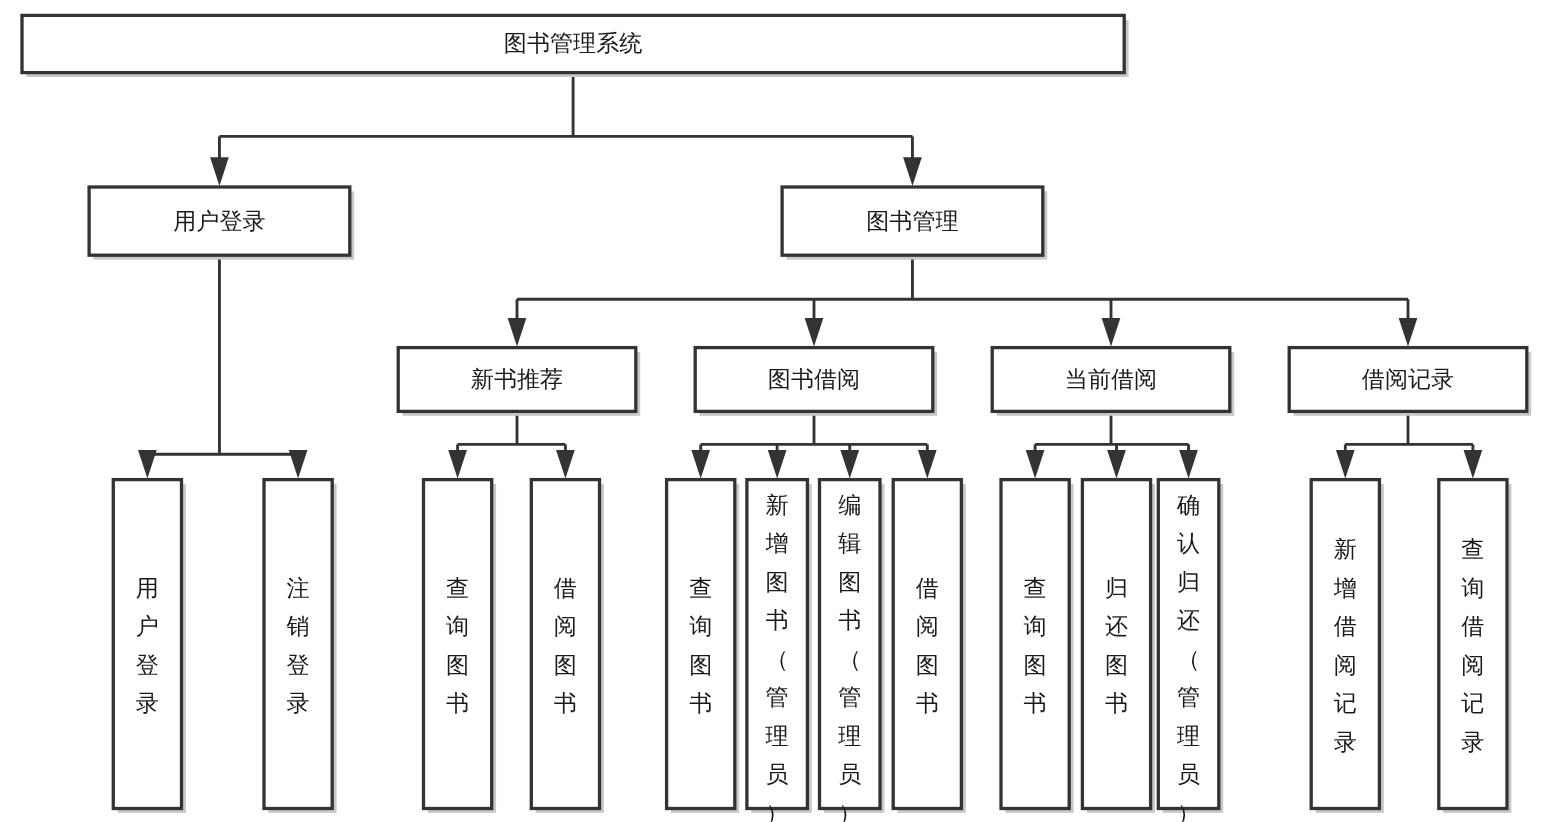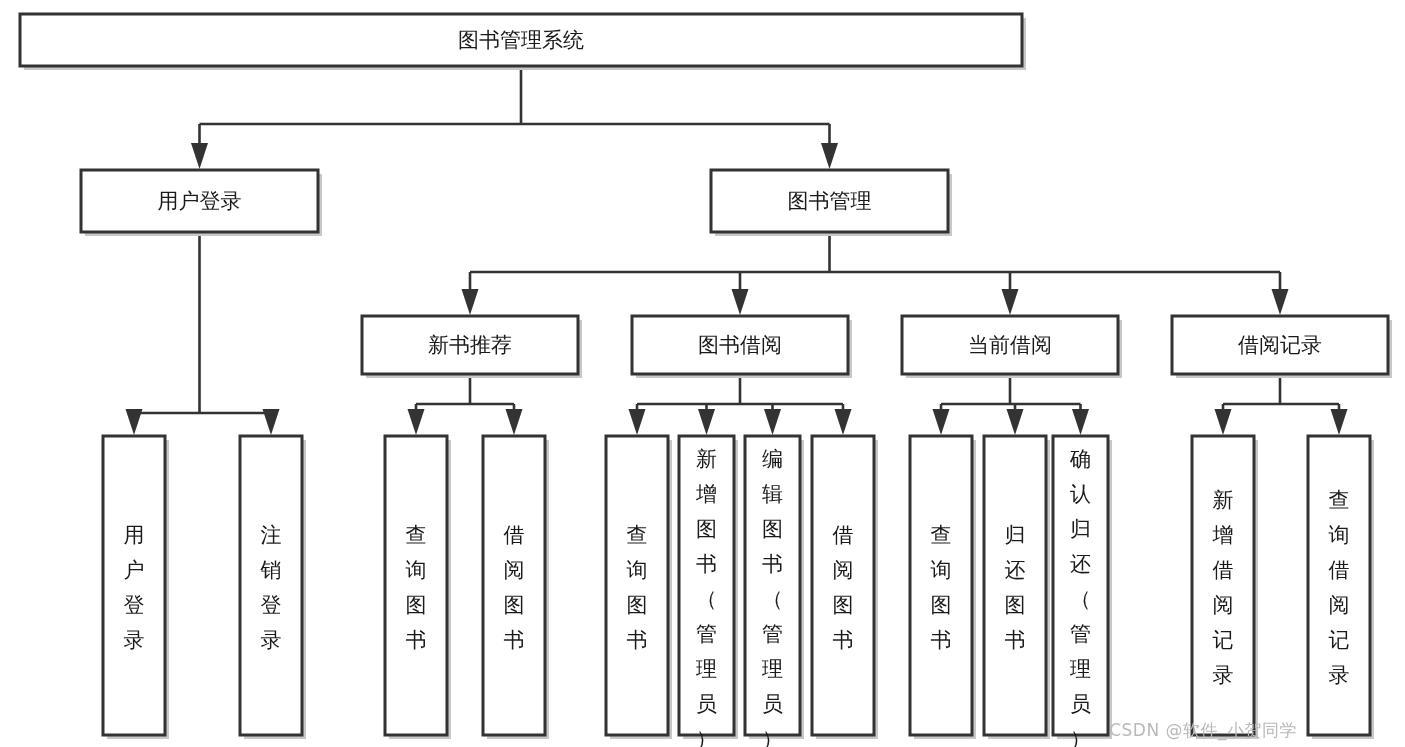--- a/index.html
+++ b/index.html
@@ -238,14 +238,13 @@
           <rect class="node-rect" x="1192" y="436" width="62" height="299"></rect>
           <text class="node-label-v" x="1223" y="506.5"><tspan x="1223" dy="0">新</tspan><tspan x="1223" dy="35">增</tspan><tspan x="1223" dy="35">借</tspan><tspan x="1223" dy="35">阅</tspan><tspan x="1223" dy="35">记</tspan><tspan x="1223" dy="35">录</tspan></text>
         </g>
         <g>
           <rect class="node-shadow" x="1312" y="440" width="62" height="299"></rect>
           <rect class="node-rect" x="1308" y="436" width="62" height="299"></rect>
           <text class="node-label-v" x="1339" y="506.5"><tspan x="1339" dy="0">查</tspan><tspan x="1339" dy="35">询</tspan><tspan x="1339" dy="35">借</tspan><tspan x="1339" dy="35">阅</tspan><tspan x="1339" dy="35">记</tspan><tspan x="1339" dy="35">录</tspan></text>
         </g>
       </g>
   </svg>
-  <div class="watermark">CSDN @软件_小贺同学</div>
 </div>
 
 </body></html>

